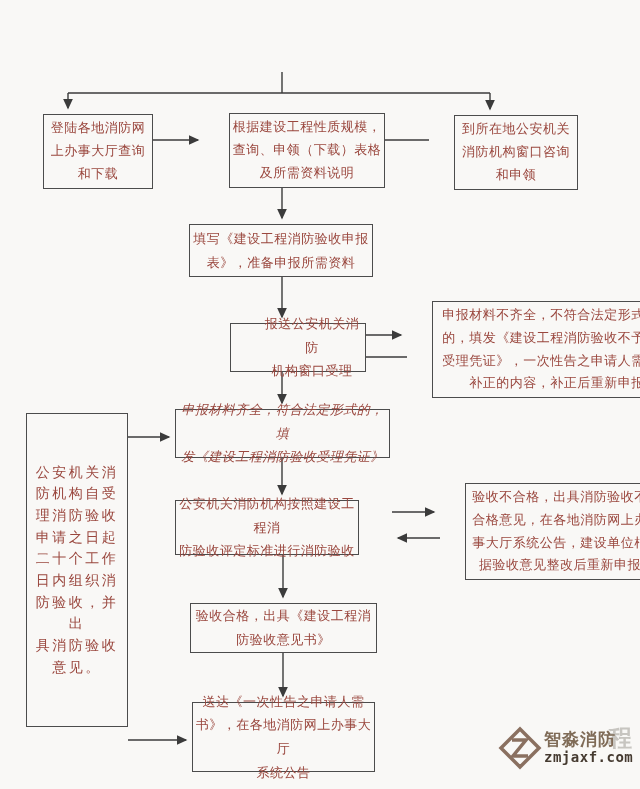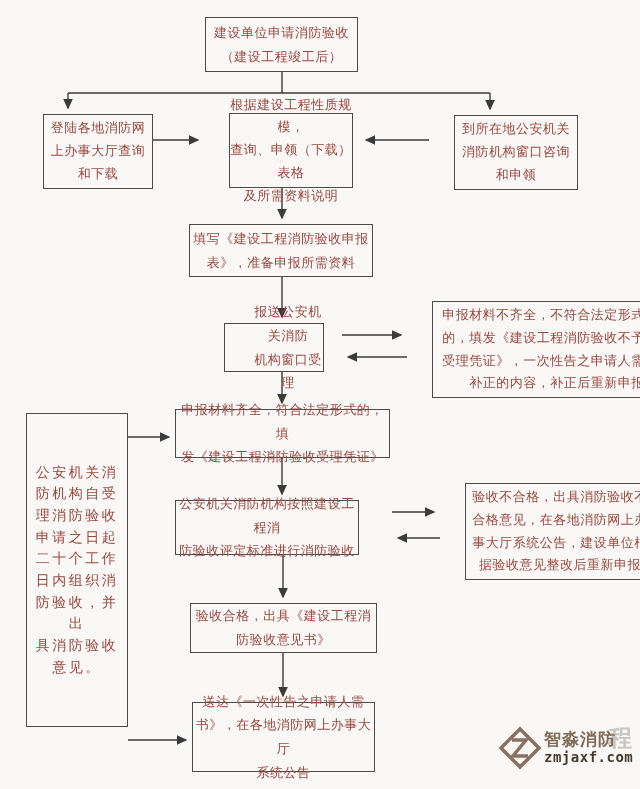--- a/index.html
+++ b/index.html
@@ -94,47 +94,45 @@
       <line x1="440" y1="538" x2="398" y2="538" marker-end="url(#ah)"></line>
 
       <line x1="283" y1="555" x2="283" y2="597" marker-end="url(#ah)"></line>
 
       <line x1="283" y1="653" x2="283" y2="696" marker-end="url(#ah)"></line>
 
       <line x1="128" y1="740" x2="186" y2="740" marker-end="url(#ah)"></line>
     </g>
   </svg>
 
-  <div class="node" style="left:205px;top:17px;width:153px;height:55px;">建设单位申请消防验收
-（建设工程竣工后）</div>
 
   <div class="node small-lh" style="left:18px;top:114px;width:110px;height:75px;">登陆各地消防网
 上办事大厅查询
 和下载</div>
 
-  <div class="node small-lh" style="left:204px;top:113px;width:124px;height:75px;">根据建设工程性质规模，
+  <div class="node small-lh" style="left:204px;top:113px;width:156px;height:75px;">根据建设工程性质规模，
 查询、申领（下载）表格
 及所需资料说明</div>
 
   <div class="node small-lh" style="left:429px;top:115px;width:124px;height:75px;">到所在地公安机关
 消防机构窗口咨询
 和申领</div>
 
   <div class="node" style="left:189px;top:224px;width:184px;height:53px;">填写《建设工程消防验收申报
 表》，准备申报所需资料</div>
 
-  <div class="node" style="left:224px;top:323px;width:100px;height:49px;padding-left:28px;">报送公安机关消防
+  <div class="node" style="left:230px;top:323px;width:136px;height:49px;padding-left:28px;">报送公安机关消防
 机构窗口受理</div>
 
   <div class="node small-lh" style="left:407px;top:301px;width:223px;height:97px;text-align:right;">申报材料不齐全，不符合法定形式
 的，填发《建设工程消防验收不予
 受理凭证》，一次性告之申请人需
 补正的内容，补正后重新申报</div>
 
-  <div class="node" style="left:175px;top:409px;width:215px;height:49px;">申报材料齐全，符合法定形式的，填
+  <div class="node" style="left:175px;top:409px;width:215px;height:49px;font-style:italic;">申报材料齐全，符合法定形式的，填
 发《建设工程消防验收受理凭证》</div>
 
   <div class="node tall" style="left:26px;top:413px;width:102px;height:314px;">公安机关消
 防机构自受
 理消防验收
 申请之日起
 二十个工作
 日内组织消
 防验收，并出
 具消防验收

